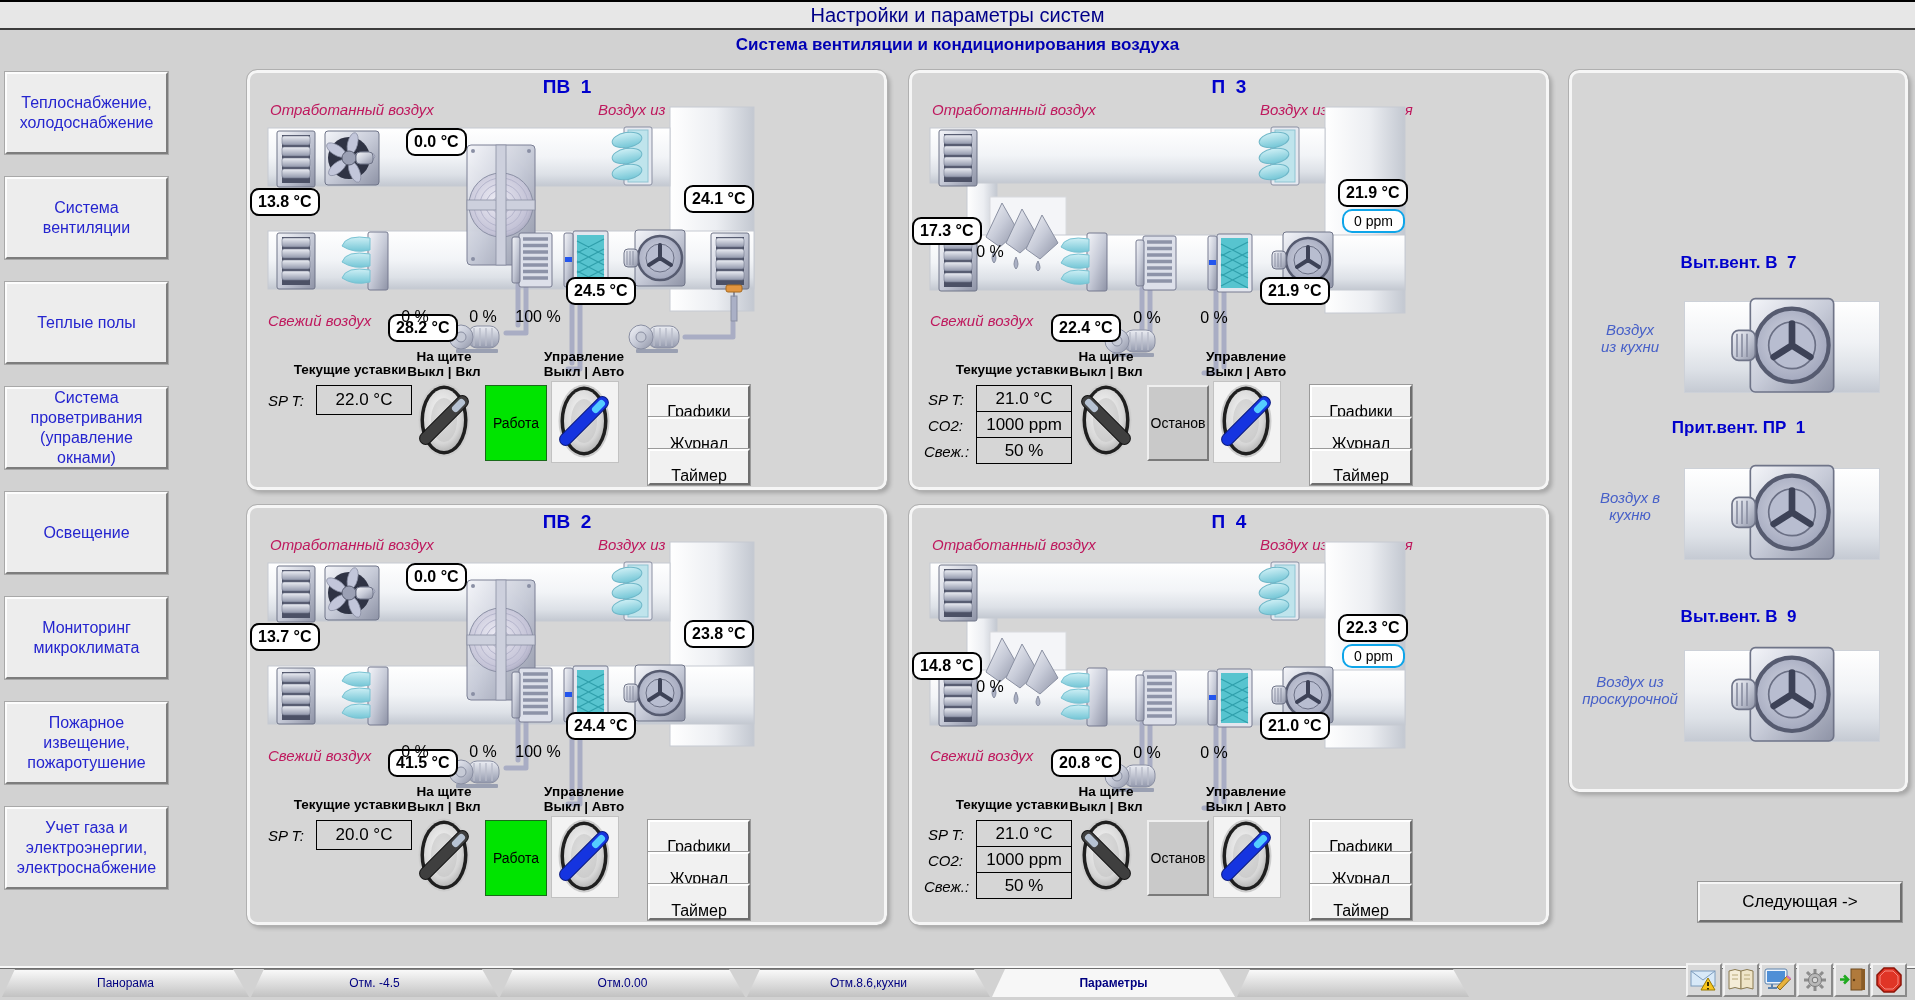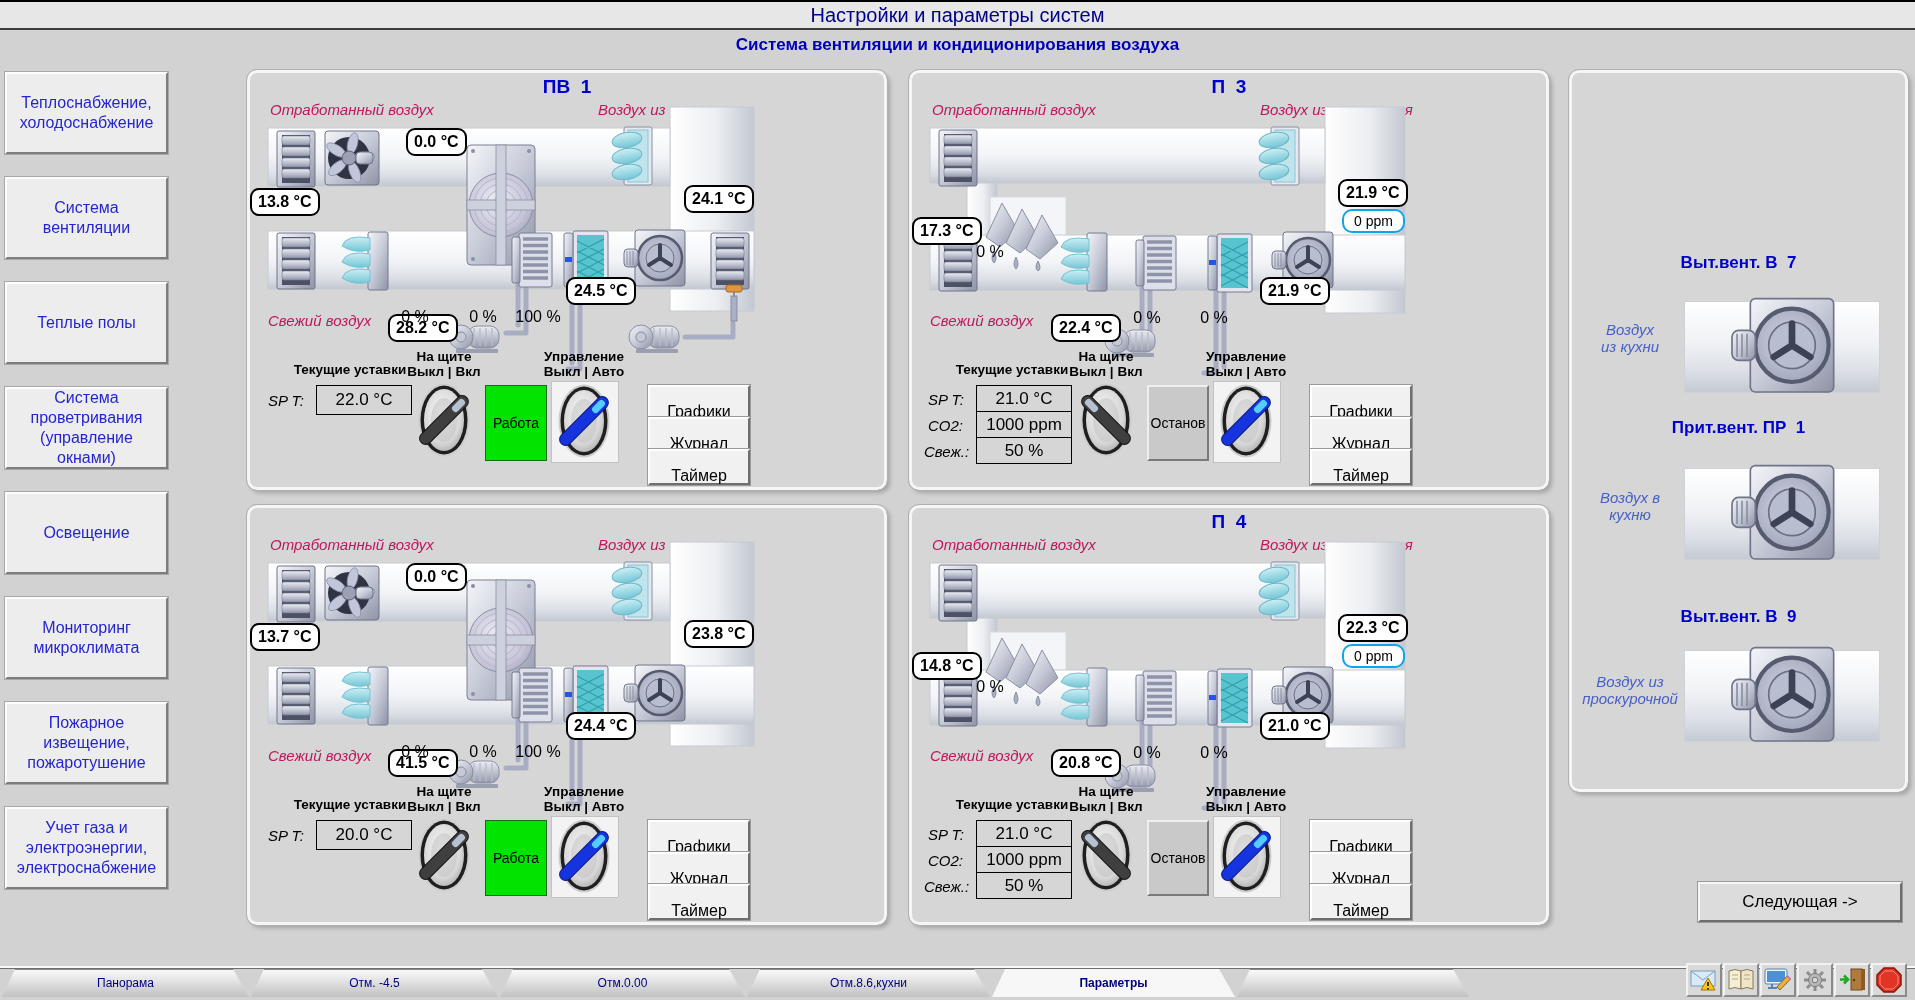--- a/index.html
+++ b/index.html
@@ -371,20 +371,21 @@
         <rect x="20" y="5" width="12" height="64" rx="6" fill="#1534e0" stroke="#0a1a80"></rect>
         <rect x="22.5" y="9" width="7" height="15" rx="3" fill="#54ccff"></rect>
       </g>
   </svg>
   <button class="pbtn b1">Графики</button>
   <button class="pbtn b2">Журнал</button>
   <button class="pbtn b3">Таймер</button>
 </div>
 
 <div class="unit" id="pv2" style="left:247px;top:505px">
+  <div class="unit-title">ПВ  2</div>
   <div class="air-lbl exh">Отработанный воздух</div>
   <div class="air-lbl roomlbl">Воздух из помещения</div>
   <svg class="scheme" width="634" height="414">
     <rect class="ductv" x="420" y="34" width="84" height="204"></rect>
     <rect class="duct" x="18" y="55" width="402" height="58"></rect>
     <rect class="duct" x="18" y="158" width="486" height="58"></rect>
     <path class="pipe" d="M268 212 v40 M276 212 v48 h-20 M322 212 v78 M330 212 v84 h-12"></path>
     <use href="#sLouver" x="26" y="57" width="40" height="58"></use>
     <use href="#sAxFan" x="74" y="57" width="56" height="56"></use>
     <use href="#sWheel" x="215" y="70" width="72" height="124"></use>

